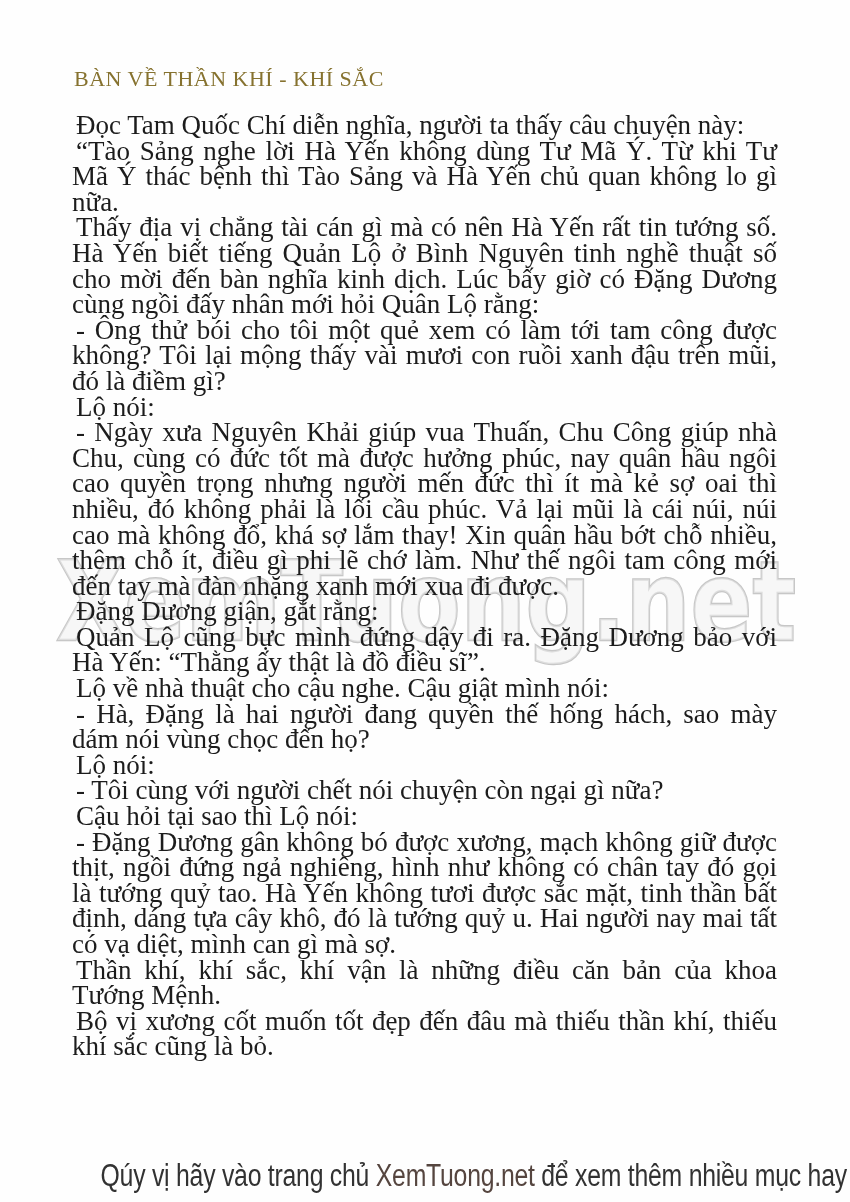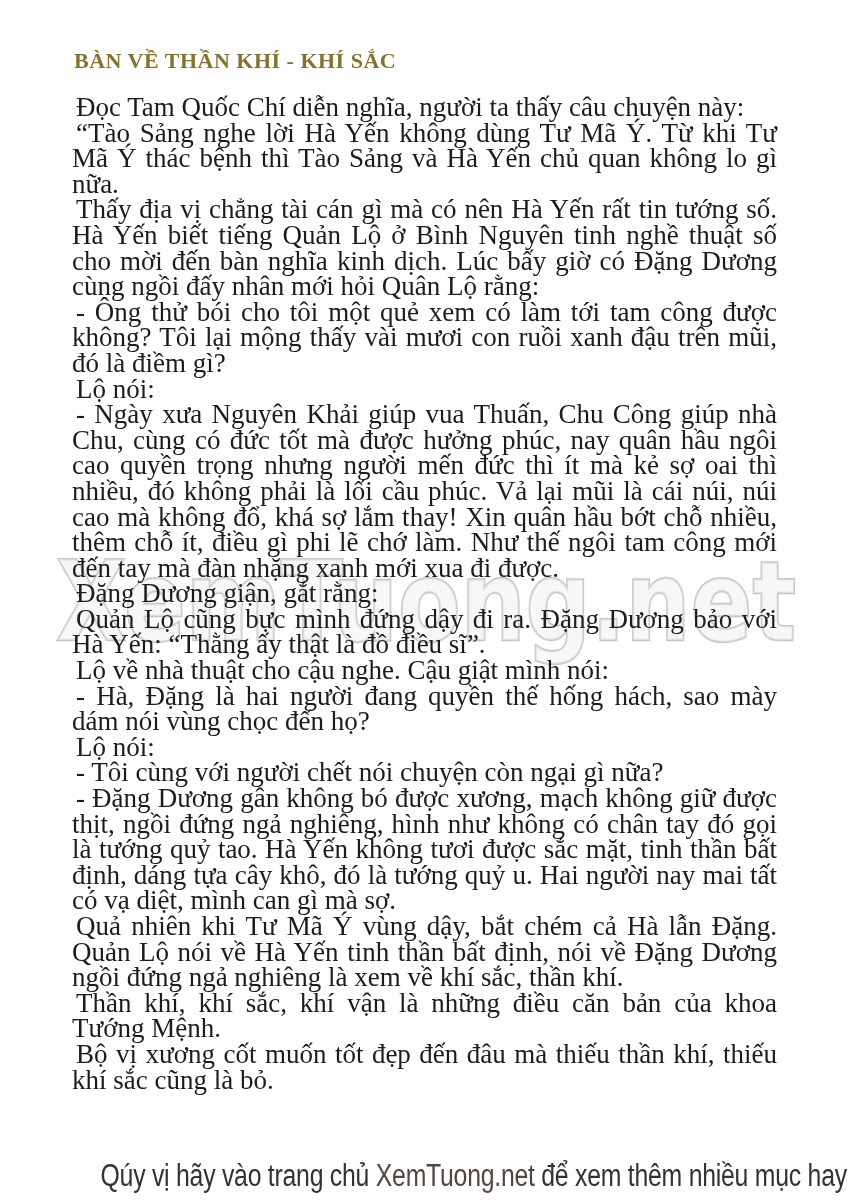--- a/index.html
+++ b/index.html
@@ -32,23 +32,23 @@
     fill-opacity: 0.55;
     stroke: var(--watermark-stroke, #c7c7c7);
     stroke-width: 2.4px;
     paint-order: stroke fill;
   }
   
   .title {
     position: relative;
     z-index: 1;
     margin: 0;
-    padding: 48px 73px 0 74px;
+    padding: 66px 73px 0 74px;
     font-size: 22px;
-    font-weight: 700;
+    font-weight: 400;
     letter-spacing: 0.5px;
     color: var(--title-color, #86722f);
     line-height: 26px;
   }
   
   .body-text {
     position: relative;
     z-index: 1;
     margin: 21px 73px 0 72px;
     color: var(--text-color, #1c1c1c);
@@ -102,22 +102,22 @@
     <p>Thấy địa vị chẳng tài cán gì mà có nên Hà Yến rất tin tướng số. Hà Yến biết tiếng Quản Lộ ở Bình Nguyên tinh nghề thuật số cho mời đến bàn nghĩa kinh dịch. Lúc bấy giờ có Đặng Dương cùng ngồi đấy nhân mới hỏi Quân Lộ rằng:</p>
     <p>- Ông thử bói cho tôi một quẻ xem có làm tới tam công được không? Tôi lại mộng thấy vài mươi con ruồi xanh đậu trên mũi, đó là điềm gì?</p>
     <p>Lộ nói:</p>
     <p>- Ngày xưa Nguyên Khải giúp vua Thuấn, Chu Công giúp nhà Chu, cùng có đức tốt mà được hưởng phúc, nay quân hầu ngôi cao quyền trọng nhưng người mến đức thì ít mà kẻ sợ oai thì nhiều, đó không phải là lối cầu phúc. Vả lại mũi là cái núi, núi cao mà không đổ, khá sợ lắm thay! Xin quân hầu bớt chỗ nhiều, thêm chỗ ít, điều gì phi lẽ chớ làm. Như thế ngôi tam công mới đến tay mà đàn nhặng xanh mới xua đi được.</p>
     <p>Đặng Dương giận, gắt rằng:</p>
     <p>Quản Lộ cũng bực mình đứng dậy đi ra. Đặng Dương bảo với Hà Yến: “Thằng ấy thật là đồ điều sĩ”.</p>
     <p>Lộ về nhà thuật cho cậu nghe. Cậu giật mình nói:</p>
     <p>- Hà, Đặng là hai người đang quyền thế hống hách, sao mày dám nói vùng chọc đến họ?</p>
     <p>Lộ nói:</p>
     <p>- Tôi cùng với người chết nói chuyện còn ngại gì nữa?</p>
+    <p>Cậu hỏi tại sao thì Lộ nói:</p>
     <p>- Đặng Dương gân không bó được xương, mạch không giữ được thịt, ngồi đứng ngả nghiêng, hình như không có chân tay đó gọi là tướng quỷ tao. Hà Yến không tươi được sắc mặt, tinh thần bất định, dáng tựa cây khô, đó là tướng quỷ u. Hai người nay mai tất có vạ diệt, mình can gì mà sợ.</p>
-    <p>Quả nhiên khi Tư Mã Ý vùng dậy, bắt chém cả Hà lẫn Đặng. Quản Lộ nói về Hà Yến tinh thần bất định, nói về Đặng Dương ngồi đứng ngả nghiêng là xem về khí sắc, thần khí.</p>
     <p>Thần khí, khí sắc, khí vận là những điều căn bản của khoa Tướng Mệnh.</p>
     <p>Bộ vị xương cốt muốn tốt đẹp đến đâu mà thiếu thần khí, thiếu khí sắc cũng là bỏ.</p>
   </div>
 
   <div class="footer">
     <span class="footer-inner"><span>Qúy vị hãy vào trang chủ </span><span class="brand">XemTuong.net</span><span> để xem thêm nhiều mục hay khác</span></span>
   </div>
 
 </div>
 

